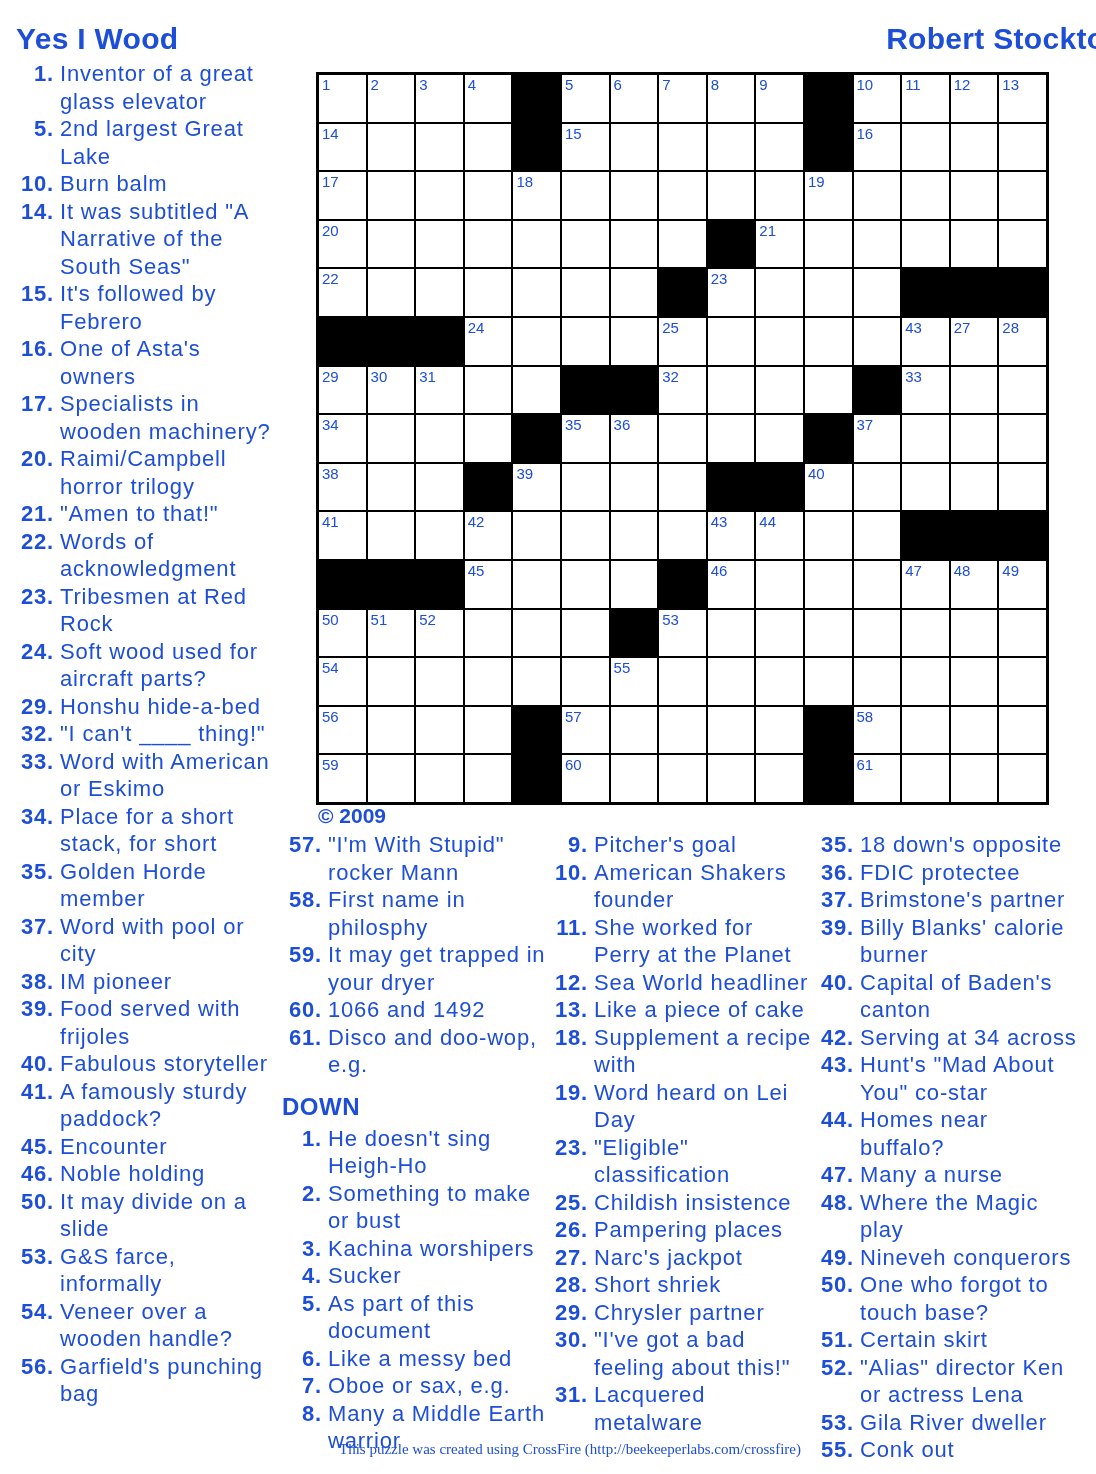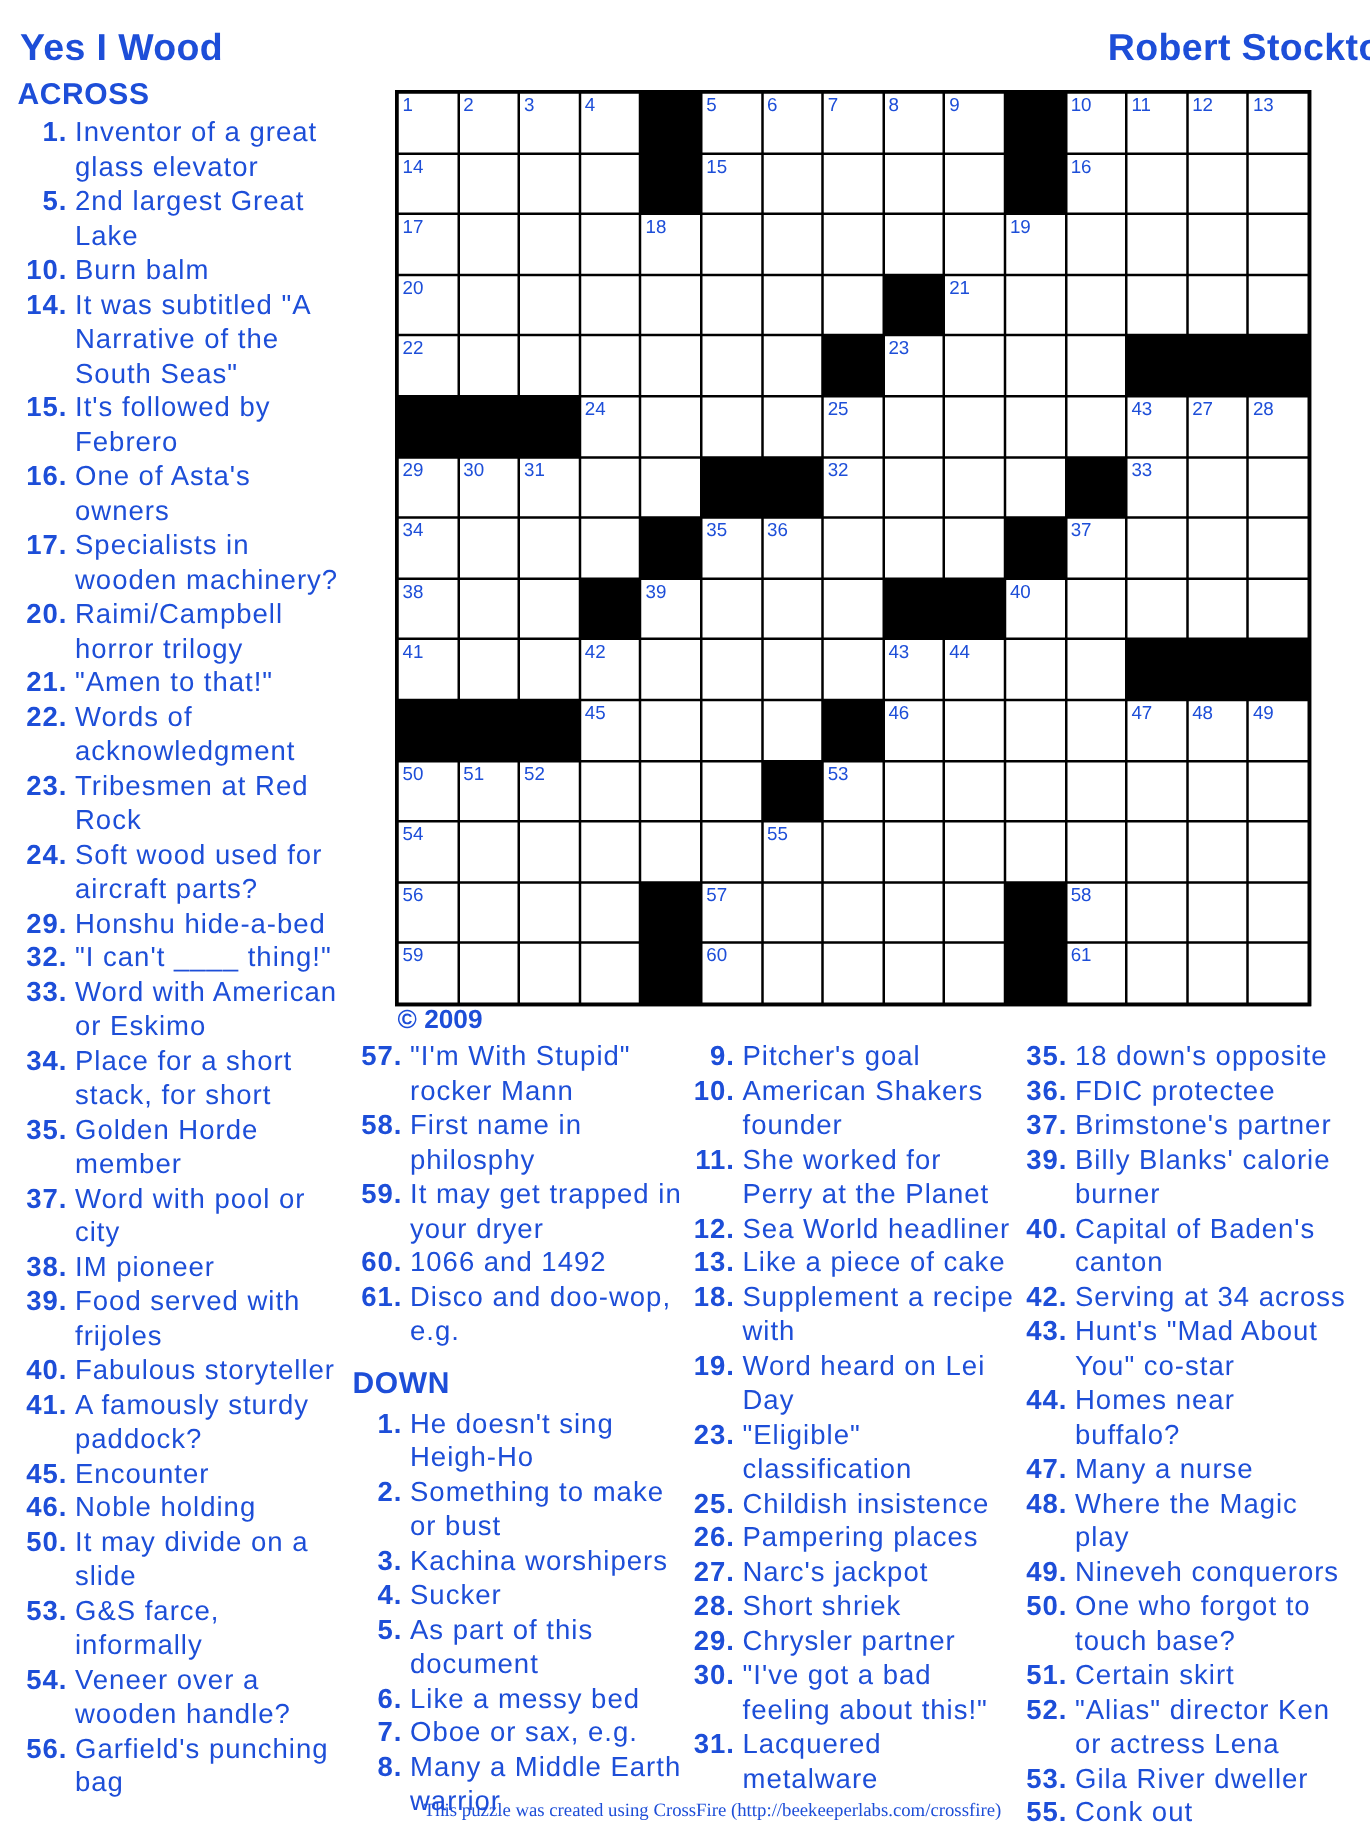--- a/index.html
+++ b/index.html
@@ -29,21 +29,20 @@
 </style>
 </head>
 <body>
 
 <div class="page">
 
   <div class="title">Yes I Wood</div>
   <div class="author">Robert Stockton</div>
 
   <div class="clue-col col-across">
-    <div class="group-heading">ACROSS</div>
     <div id="across-list-1">
         <div class="clue">
           <span class="num">1.</span>
           <span class="txt">Inventor of a great
 glass elevator</span>
         </div>
         <div class="clue">
           <span class="num">5.</span>
           <span class="txt">2nd largest Great
 Lake</span>

